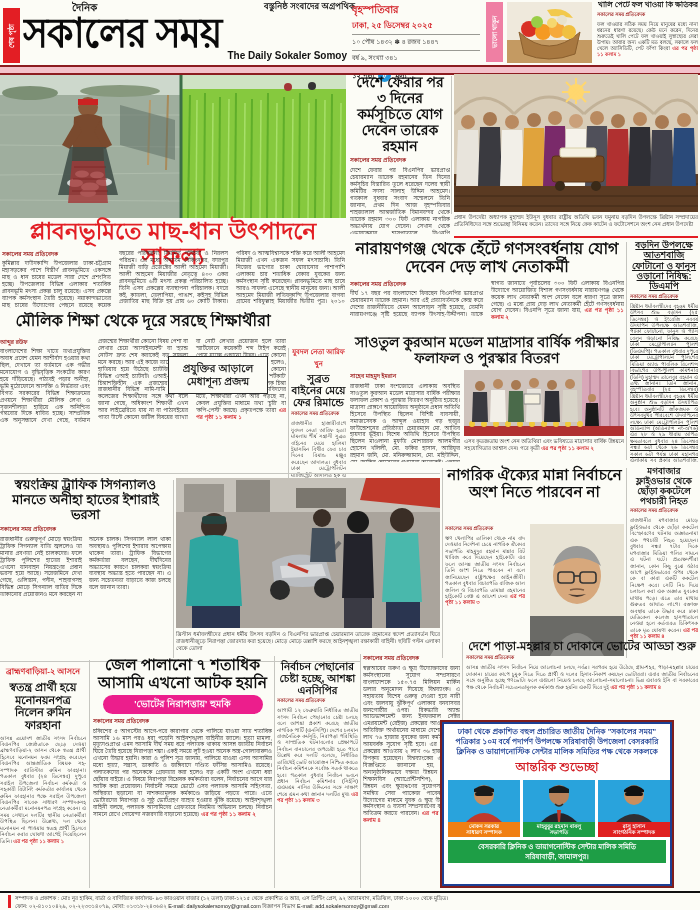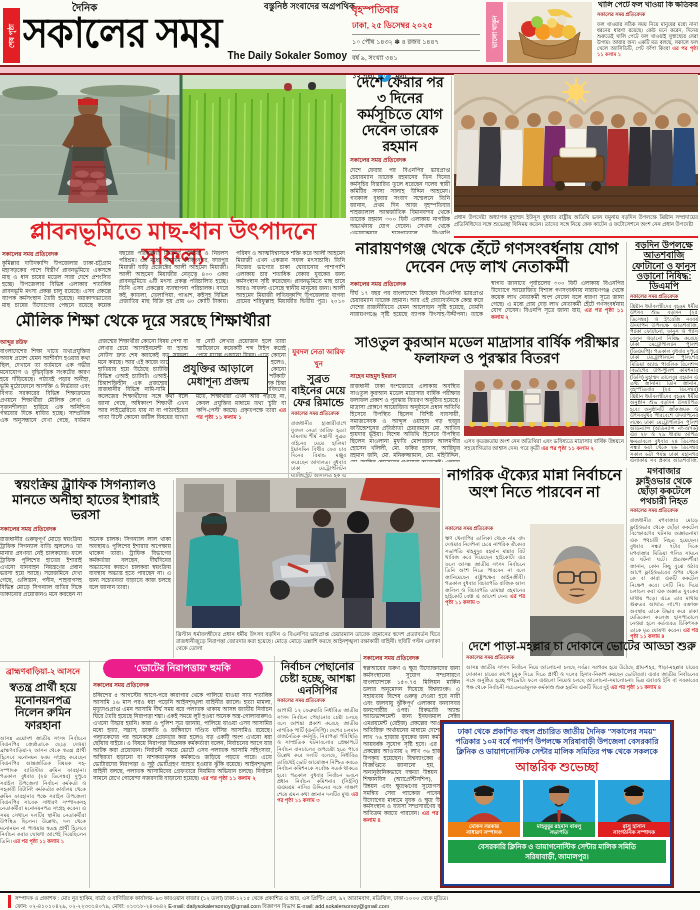--- a/index.html
+++ b/index.html
@@ -399,20 +399,21 @@
     <div class="kicker" style="font-size:8px;">ব্রাহ্মণবাড়িয়া-২ আসনে</div>
     <div class="hl" style="font-size:11px;margin:3px 0;">স্বতন্ত্র প্রার্থী হয়ে মনোনয়নপত্র নিলেন রুমিন ফারহানা</div>
     <div class="body-txt" style="font-size:5.2px;height:150px;">
       <span>আসন্ন ত্রয়োদশ জাতীয় সংসদ নির্বাচনে বিএনপির জ্যেষ্ঠতাকে ছেড়ে দেওয়া ব্রাহ্মণবাড়িয়া-২ আসন থেকে স্বতন্ত্র প্রার্থী হিসেবে মনোনয়ন ফরম সংগ্রহ করেছেন বিএনপির আন্তর্জাতিক বিষয়ক সহ-সম্পাদক ব্যারিস্টার রুমিন ফারহানা। গতকাল বুধবার (২৪ ডিসেম্বর) দুপুরে সরাইল উপজেলা নির্বাচন কর্মকর্তা ও সহকারী রিটার্নিং কর্মকর্তার কার্যালয় থেকে রুমিন ফারহানার পক্ষে সরাইল উপজেলা বিএনপির সাবেক সাধারণ সম্পাদকসহ নেতাকর্মীরা মনোনয়নপত্র সংগ্রহ করেন। এ সময় সেখানে দলটির স্থানীয় নেতাকর্মীরা উপস্থিত ছিলেন। উল্লেখ্য, দল থেকে মনোনয়ন না পাওয়ায় স্বতন্ত্র প্রার্থী হিসেবে নির্বাচন করার ঘোষণা আগেই দিয়েছিলেন তিনি।</span>
       <span class="jump">এর পর পৃষ্ঠা ১১ কলাম ১</span>
     </div>
   </div>
 
   <div class="vsep" style="left:89px;top:660px;height:228px;"></div>
   <div class="abs" style="left:93px;top:656px;width:179px;height:234px;overflow:hidden;">
+    <div class="hl" style="font-size:15.5px;">জেল পালানো ৭ শতাধিক আসামি এখনো আটক হয়নি</div>
     <div style="margin:3px auto 2px auto;width:160px;background:#ec1e8c;color:#fff;border-radius:10px;
                 font-size:9.5px;font-weight:bold;text-align:center;padding:2px 0;">'ভোটের নিরাপত্তায়' হুমকি</div>
     <div class="by">সকালের সময় প্রতিবেদক</div>
     <div class="body-txt" style="height:160px;">
       <span>চব্বিশের ৫ আগস্টের আগে-পরে কারাগার থেকে পালিয়ে যাওয়া সাত শতাধিক আসামি ১৬ মাস পরও ধরা পড়েনি আইনশৃঙ্খলা বাহিনীর জালে। হত্যা মামলা, মৃত্যুদণ্ডপ্রাপ্ত এমন আসামি দীর্ঘ সময় ধরে পলাতক থাকায় আসন্ন জাতীয় নির্বাচন ঘিরে তৈরি হয়েছে নিরাপত্তা শঙ্কা। একই সময়ে লুট হওয়া অনেক অস্ত্র-গোলাবারুদও এখনো উদ্ধার হয়নি। কারা ও পুলিশ সূত্র জানায়, পালিয়ে যাওয়া এসব আসামির মধ্যে হত্যা, সন্ত্রাস, ডাকাতি ও জঙ্গিবাদে দণ্ডিত ফাঁসির আসামিও রয়েছে। পলাতকদের পর অনেককে গ্রেফতার করা হলেও বড় একটি অংশ এখনো ধরা ছোঁয়ার বাইরে। এ বিষয়ে নিরাপত্তা বিশ্লেষক কর্মকর্তারা বলেন, নির্বাচনের আগে যার আটক করা প্রয়োজন। নির্বাচনী সময়ে ভোটে এসব পলাতক আসামি সহিংসতা, অস্থিরতা ছড়ানো বা নাশকতামূলক কর্মকাণ্ডে জড়িয়ে পড়তে পারে। এতে ভোটারদের নিরাপত্তা ও সুষ্ঠু ভোটগ্রহণ ব্যাহত হওয়ার ঝুঁকি রয়েছে। আইনশৃঙ্খলা বাহিনী বলছে, পলাতক আসামিদের গ্রেফতারে নিয়মিত অভিযান চলছে। নির্বাচন সামনে রেখে গোয়েন্দা নজরদারি বাড়ানো হয়েছে।</span>
       <span class="jump">এর পর পৃষ্ঠা ১১ কলাম ২</span>
     </div>
   </div>
 
   <div class="vsep" style="left:274px;top:656px;height:232px;"></div>

